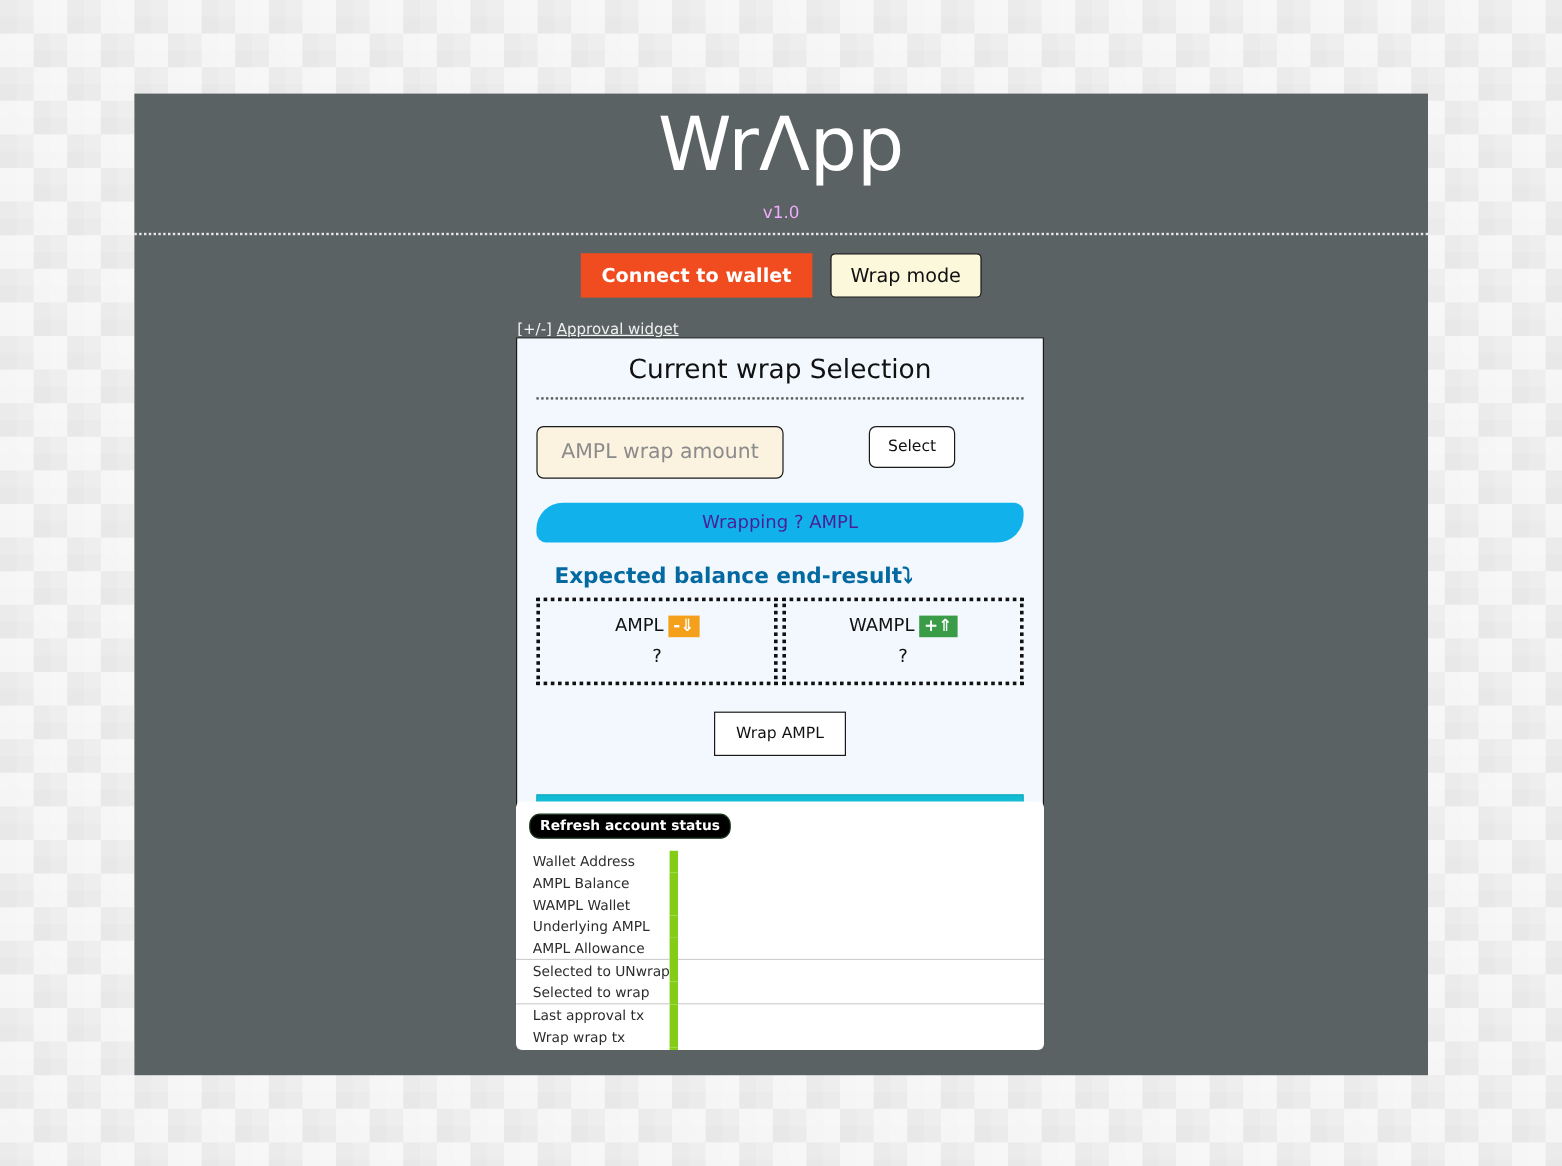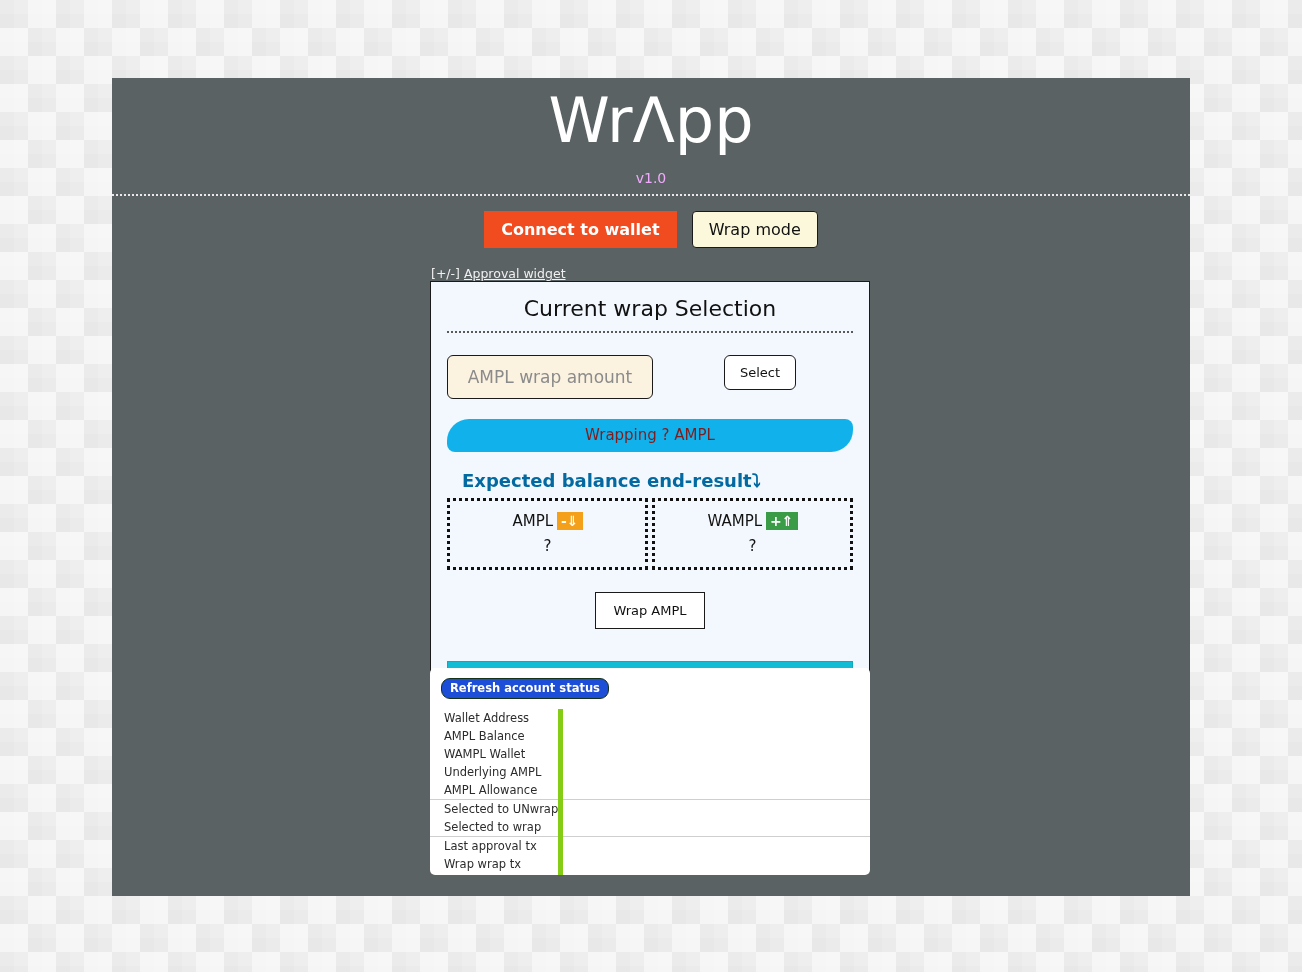--- a/index.html
+++ b/index.html
@@ -164,21 +164,21 @@
     border-radius: 6px;
     font-size: 13px;
     padding: 9px 15px;
     color: #111111;
     font-family: "DejaVu Sans", sans-serif;
     cursor: pointer;
   }
 
   .wrapping-bar {
     background: #11b2ec;
-    color: #7f1d1d;
+    color: #4c1d95;
     font-size: 15px;
     text-align: center;
     padding: 7px 0 8px 0;
     border-radius: 22px 8px 22px 8px;
     margin-bottom: 18px;
   }
 
   .expected-label {
     font-size: 18px;
     font-weight: bold;
@@ -262,21 +262,21 @@
     width: 440px;
     height: 207px;
     background: #ffffff;
     border-radius: 5px;
     box-sizing: border-box;
     padding: 9px 0 0 0;
     overflow: hidden;
   }
   .btn-refresh {
     margin-left: 11px;
-    background: #1d4ed8;
+    background: #000000;
     color: #ffffff;
     border: 1.5px solid #16331a;
     border-radius: 9px;
     font-size: 11.5px;
     font-weight: bold;
     padding: 2px 8px 3px 8px;
     font-family: "DejaVu Sans", sans-serif;
     cursor: pointer;
   }
   .status-table {
@@ -287,21 +287,21 @@
   .status-table td {
     font-size: 11.5px;
     color: #2c2c2c;
     padding: 1px 0 1px 0;
     height: 16px;
     vertical-align: middle;
   }
   .status-table td.label {
     width: 100px;
     padding-left: 14px;
-    border-right: 5px solid #84cc16;
+    border-right: 7px solid #84cc16;
     white-space: nowrap;
   }
   .status-table tr.group-end td {
     border-bottom: 1px solid #cfcfcf;
   }
   .status-table td.value {
     padding-left: 10px;
     color: #2c2c2c;
   }
 </style>

